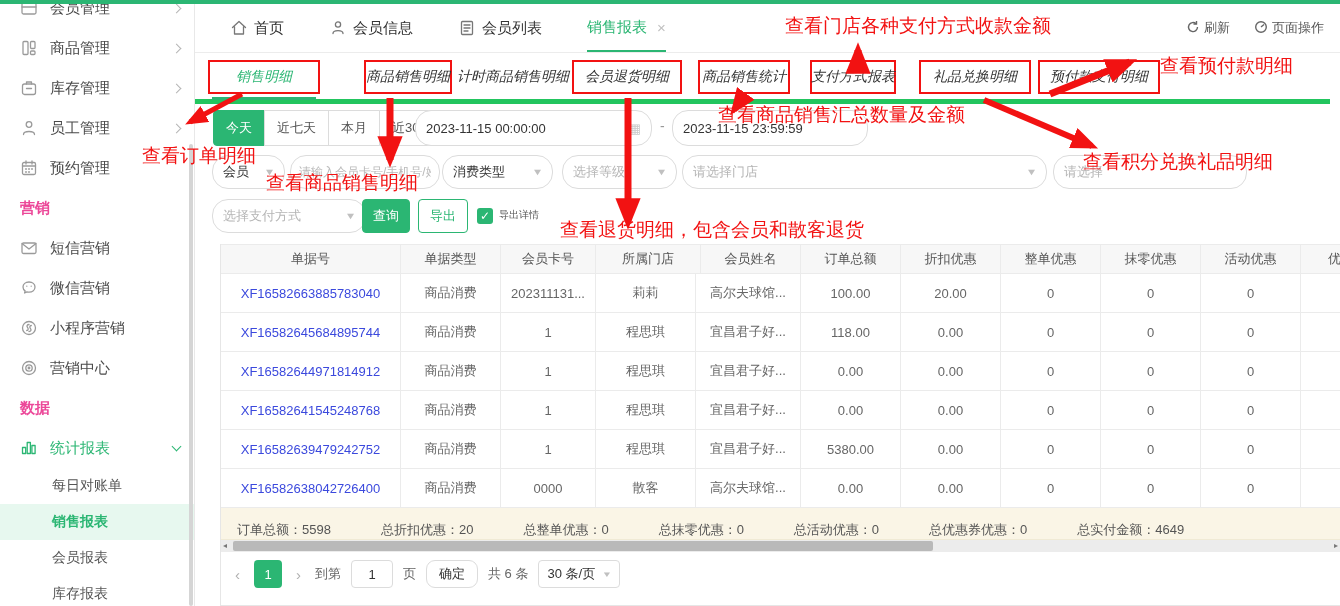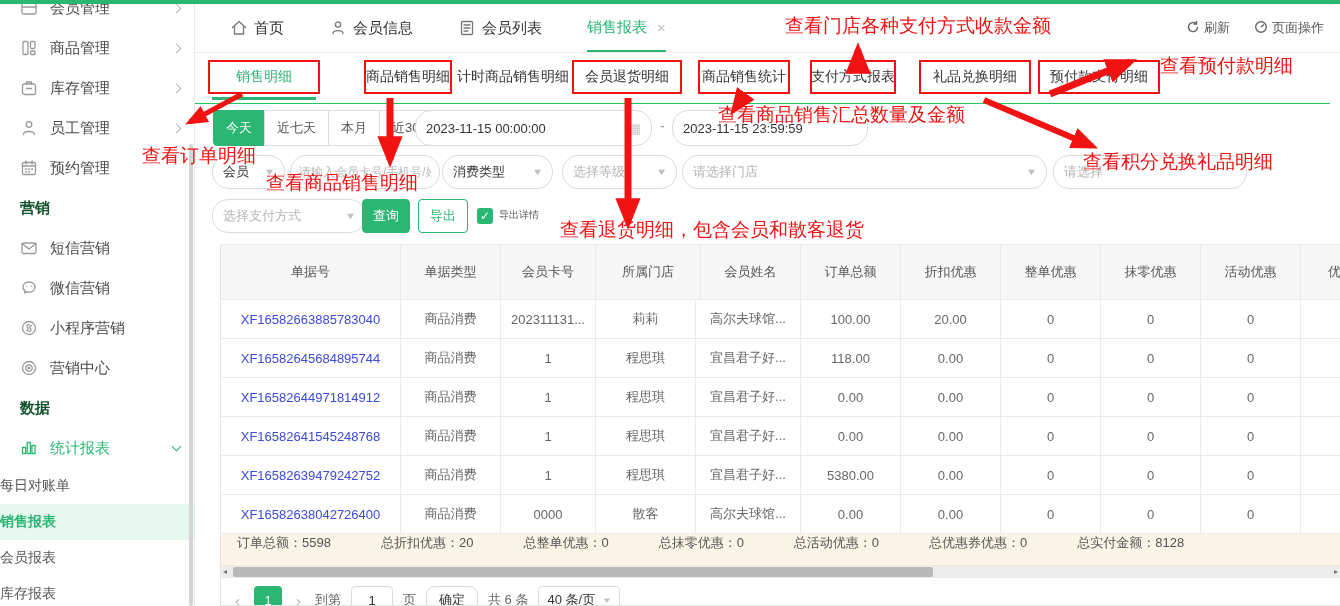--- a/index.html
+++ b/index.html
@@ -8,41 +8,41 @@
   #app { position:relative; width:1340px; height:606px; background:#fff; overflow:hidden; }
 
   .topstrip { position:absolute; left:0; top:0; width:1340px; height:4px; background:#2bb673; z-index:30; }
 
   
   #sidebar { position:absolute; left:0; top:4px; width:195px; height:602px; background:#fff; border-right:1px solid #e8e8e8; overflow:hidden; z-index:5; }
   #side-list { margin-top:-16px; }
   .s-item { display:flex; align-items:center; height:40px; padding:0 14px 0 20px; font-size:15px; color:#4a4a4a; cursor:pointer; }
   .s-item .ic { width:20px; height:18px; margin-right:10px; flex:0 0 20px; display:flex; align-items:center; }
   .s-item .lbl { flex:1; white-space:nowrap; }
-  .s-sec { display:flex; align-items:center; height:40px; padding-left:20px; font-size:15px; font-weight:bold; color:#14532d; }
-  .s-sub { display:flex; align-items:center; height:36px; font-size:14px; color:#555; cursor:pointer; }
+  .s-sec { display:flex; align-items:center; height:40px; padding-left:20px; font-size:15px; font-weight:bold; color:#ec4899; }
+  .s-sub { display:flex; align-items:center; height:36px; padding-left:52px; font-size:14px; color:#555; cursor:pointer; }
   .s-sub.active { background:#e7f8ef; color:#2bb673; font-weight:bold; }
   .s-item.highlight { color:#2bb673; }
   .chev-r { width:7px; height:7px; border-right:1.5px solid #b5b5b5; border-top:1.5px solid #b5b5b5; transform:rotate(45deg); }
   .chev-d { width:7px; height:7px; border-right:1.5px solid #2bb673; border-top:1.5px solid #2bb673; transform:rotate(135deg); margin-top:-3px; }
   .side-scroll { position:absolute; right:1px; top:140px; bottom:0; width:4px; background:#d5d5d5; border-radius:2px; }
 
   
   #main { position:absolute; left:195px; top:4px; right:0; bottom:0; background:#fff; }
 
   .tabbar { position:absolute; left:0; top:0; right:0; height:49px; border-bottom:1px solid #ececec; display:flex; align-items:stretch; padding-left:35px; }
   #tabs { display:flex; gap:45px; }
   .tab { display:flex; align-items:center; gap:6px; font-size:15px; color:#333; cursor:pointer; }
   .tab .ti { display:flex; align-items:center; color:#777; }
   .tab.active { color:#2bb673; border-bottom:2px solid #2bb673; }
   .tab .x { color:#c0c0c0; font-size:15px; margin-left:4px; }
   .tab-actions { margin-left:auto; display:flex; align-items:center; gap:24px; padding-right:16px; font-size:13px; color:#555; }
   .tab-actions .act { display:flex; align-items:center; gap:4px; cursor:pointer;text-align:center; }
 
-  .subtabs { position:absolute; left:0; top:49px; right:10px; height:51px; border-bottom:1px solid #22c55e; }
+  .subtabs { position:absolute; left:0; top:49px; right:10px; height:51px; border-bottom:5px solid #22c55e;font-style:italic; }
   .subtab { position:absolute; top:7px; height:34px; display:flex; align-items:center; justify-content:center; font-size:14px; color:#333; cursor:pointer; white-space:nowrap; }
   .subtab.rbox { border:2px solid #f21212; }
   .subtab.active { color:#2bb673; }
   .subtab.active::after { content:""; position:absolute; left:2px; right:2px; bottom:-8px; height:3px; background:#2bb673; }
 
   
   .frow { position:absolute; left:0; right:0; }
   .box { position:absolute; border:1px solid #dcdcdc; border-radius:16px; background:#fff; display:flex; align-items:center; font-size:13px; color:#333; padding:0 10px; }
   .ph { color:#b5b5b5; }
   .caret { margin-left:auto; color:#c0c0c0; font-size:9px; transform:scaleX(1.3); }
@@ -58,24 +58,24 @@
   .gbtn { position:absolute; height:34px; border-radius:4px; display:flex; align-items:center; justify-content:center; font-size:13px; cursor:pointer; }
   .gbtn.solid { background:#2bb673; color:#fff; border:1px solid #2bb673; }
   .gbtn.line { background:#fff; color:#2bb673; border:1px solid #2bb673; }
   .cbx { position:absolute; width:16px; height:16px; background:#2bb673; border-radius:3px; color:#fff; font-size:12px; display:flex; align-items:center; justify-content:center; cursor:pointer; }
   .cbx-lbl { position:absolute; font-size:10px; color:#555; }
 
   
   #datablock { position:absolute; left:25px; top:240px; right:0; height:362px; border-left:1px solid #e6e6e6; border-bottom:1px solid #e6e6e6; overflow:hidden; }
   .trow { display:flex; width:1200px; }
   .tcell { flex:0 0 auto; display:flex; align-items:center; justify-content:center; border-right:1px solid #ebebeb; border-bottom:1px solid #ebebeb; font-size:13px; color:#666; overflow:hidden; white-space:nowrap; }
-  .thead .tcell { height:56px; background:#f7f7f7; color:#555; border-top:1px solid #ebebeb; }
+  .thead .tcell { height:30px; background:#f7f7f7; color:#555; border-top:1px solid #ebebeb; }
   .tbody .tcell { height:39px; background:#fff; }
   .tcell.link { color:#3b49dd; cursor:pointer; }
-  #summary { display:flex; align-items:flex-start; height:32px; background:#faf5e6; border-bottom:1px solid #f0ead5; gap:50px; padding-left:16px; font-size:13px; color:#555; white-space:nowrap; }
+  #summary { display:flex; align-items:flex-end; height:32px; background:#faf5e6; border-bottom:1px solid #f0ead5; gap:50px; padding-left:16px; font-size:13px; color:#555; white-space:nowrap; }
   #hscroll { position:relative; height:12px; background:#ececec; }
   #hscroll .thumb { position:absolute; left:12px; top:1px; height:10px; width:700px; background:#b9b9b9; border-radius:2px; }
   #hscroll .sa { position:absolute; top:1px; font-size:8px; color:#777; line-height:10px; }
   #pager { display:flex; align-items:center; height:44px; gap:10px; padding-left:10px; font-size:13px; color:#666; background:#fff; }
   .pg-arrow { color:#b0b0b0; font-size:15px; cursor:pointer; padding:0 4px; }
   .pg-cur { width:28px; height:28px; background:#2bb673; color:#fff; border-radius:4px; display:flex; align-items:center; justify-content:center; cursor:pointer; }
   .pg-input { width:42px; height:28px; border:1px solid #dcdcdc; border-radius:4px; text-align:center; font-size:13px; color:#333; outline:none; font-family:inherit; }
   .pg-btn { height:28px; padding:0 12px; border:1px solid #dcdcdc; border-radius:9px; background:#fff; display:flex; align-items:center; cursor:pointer; color:#333; }
   .pg-size { height:28px; padding:0 8px; border:1px solid #dcdcdc; border-radius:4px; display:flex; align-items:center; gap:8px; cursor:pointer; color:#333; }
   .pg-size .caret { font-size:8px; }
@@ -420,38 +420,38 @@
             <div class="tcell" style="width: 120px;"></div>
           </div>
         </div>
       <div id="summary">
           <span>订单总额：5598</span>
           <span>总折扣优惠：20</span>
           <span>总整单优惠：0</span>
           <span>总抹零优惠：0</span>
           <span>总活动优惠：0</span>
           <span>总优惠券优惠：0</span>
-          <span>总实付金额：8128</span>
+          <span>总实付金额：4649</span>
         </div>
       <div id="hscroll">
         <span class="sa" style="left:2px;">◂</span>
         <div class="thumb"></div>
         <span class="sa" style="right:2px;">▸</span>
       </div>
       <div id="pager">
         <span class="pg-arrow">‹</span>
         <span class="pg-cur">1</span>
         <span class="pg-arrow">›</span>
         <span class="pg-lbl">到第</span>
         <input class="pg-input" value="1" style="">
         <span class="pg-lbl">页</span>
         <span class="pg-btn">确定</span>
         <span class="pg-lbl">共 6 条</span>
         <span class="pg-size">
-          <span>40 条/页</span>
+          <span>30 条/页</span>
           <span class="caret">▼</span>
         </span>
       </div>
     </div>
   </main>
 
   <div id="annotations">
       <div class="ann" style="left: 785px; top: 13px;">查看门店各种支付方式收款金额</div>
       <div class="ann" style="left: 1160px; top: 53px;">查看预付款明细</div>
       <div class="ann" style="left: 142px; top: 143px; text-align: right;">查看订单明细</div>

